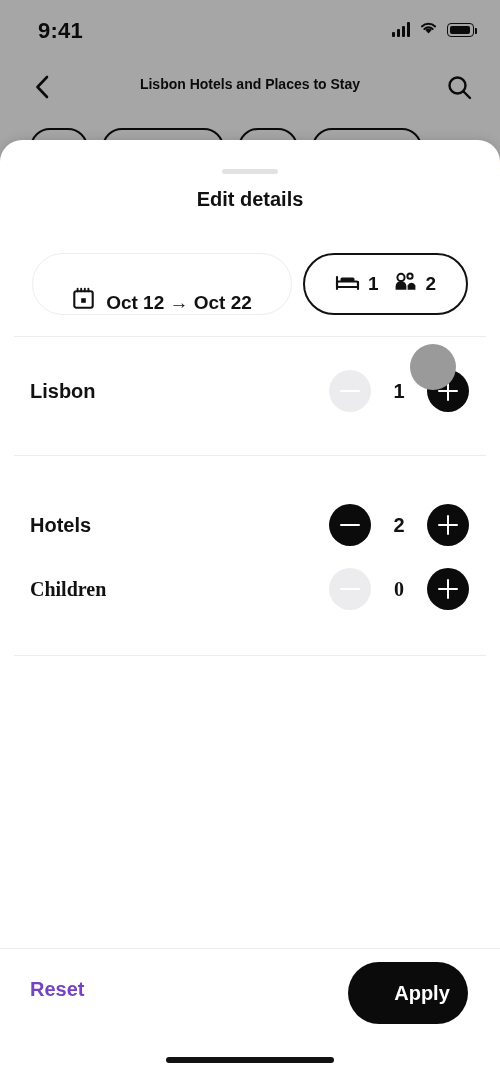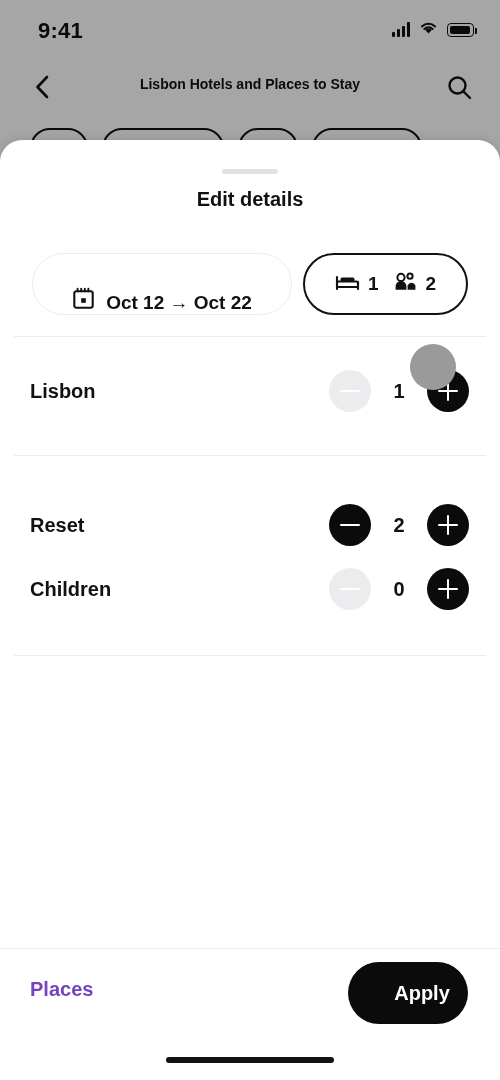--- a/index.html
+++ b/index.html
@@ -152,21 +152,21 @@
   .div-2 { top:315px; }
   .div-3 { top:515px; }
 
   
   .row {
     position:absolute; left:0; width:500px; height:56px;
     display:flex; align-items:center;
   }
   .row-rooms    { top:223px; }
   .row-adults   { top:357px; }
-  .row-children { top:421px; }
+  .row-children { top:421px;font-family:Liberation Serif, serif; }
 
   .row-label {
     position:absolute; left:30px;
     font-size:20px; font-weight:bold; color:#111111;
   }
   .stepper {
     position:absolute; right:31px;
     display:flex; align-items:center;
   }
   .step-btn {
@@ -343,21 +343,21 @@
         <div class="step-btn active">
           <span class="step-glyph-h"></span>
           <span class="step-glyph-v"></span>
         </div>
       </div>
     </div>
 
     <div class="divider div-2"></div>
 
     <div class="row row-adults">
-      <div class="row-label">Reset</div>
+      <div class="row-label">Hotels</div>
       <div class="stepper">
         <div class="step-btn active">
           <span class="step-glyph-h"></span>
         </div>
         <div class="step-val">2</div>
         <div class="step-btn active">
           <span class="step-glyph-h"></span>
           <span class="step-glyph-v"></span>
         </div>
       </div>
@@ -377,20 +377,20 @@
       </div>
     </div>
 
     <div class="divider div-3"></div>
 
   </div>
 
   <div class="touch-dot"></div>
 
   <div class="footer-divider"></div>
-  <div class="btn-reset">Places</div>
+  <div class="btn-reset">Reset</div>
   <div class="btn-apply">
     <span>Apply</span>
   </div>
 
   <div class="home-indicator"></div>
 
 </div>
 
 </body></html>

